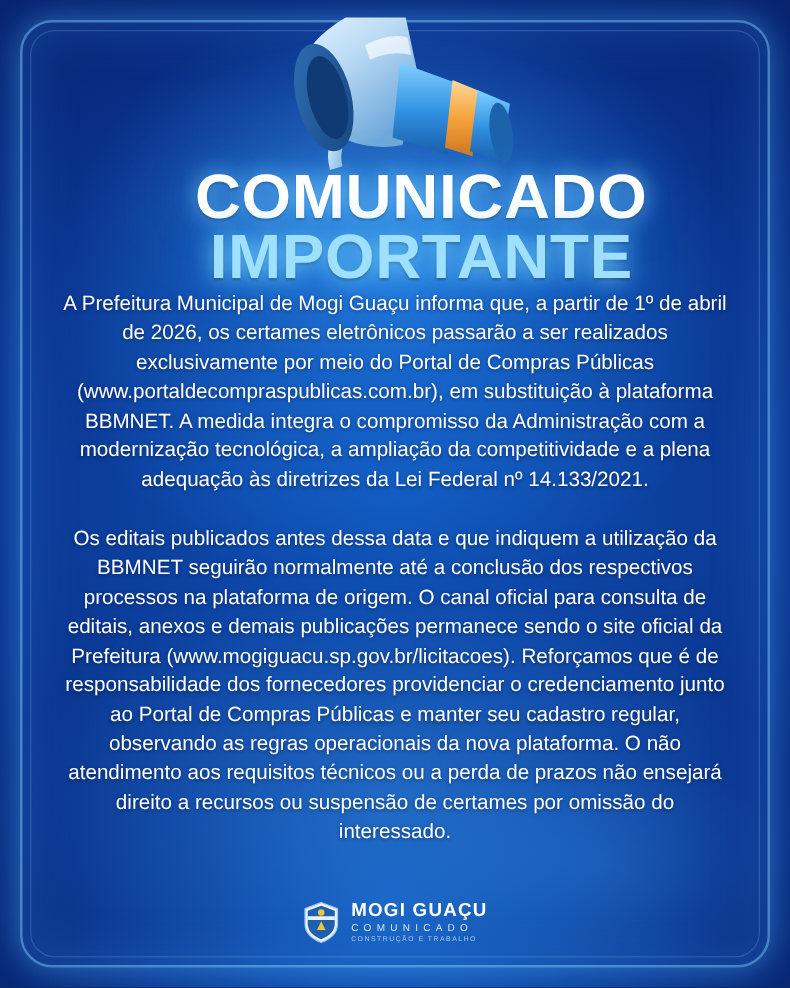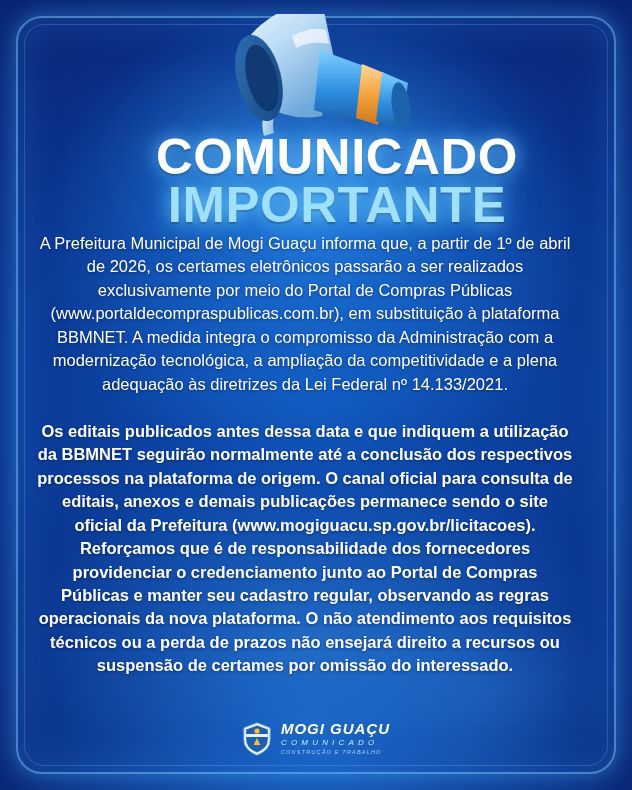--- a/index.html
+++ b/index.html
@@ -92,41 +92,40 @@
     margin-top: 2px;
     color: #9fe0ff;
     text-shadow:
       0 0 18px rgba(120,215,255,0.9),
       0 0 36px rgba(60,170,255,0.7),
       0 2px 2px rgba(0,20,60,0.5);
   }
 
   .body-copy {
     position: absolute;
-    left: 37px;
+    left: 48px;
     width: 536px;
     text-align: center;
     color: #ffffff;
     font-size: 16.5px;
     line-height: 1.42;
     text-shadow: 0 1px 3px rgba(0,20,60,0.55);
   }
   .p1 { top: 232px; }
-  .p2 { top: 420px; font-weight: bold; }
+  .p2 { top: 420px; }
 
   .footer {
     position: absolute;
     left: 0;
     bottom: 34px;
     width: 632px;
     display: flex;
-    align-items: flex-end;
+    align-items: flex-start;
     justify-content: center;
     gap: 9px;
-    font-style: italic;
   }
   .crest {
     width: 30px;
     height: 34px;
   }
   .brand {
     text-align: left;
     line-height: 1.05;
   }
   .brand .name {

